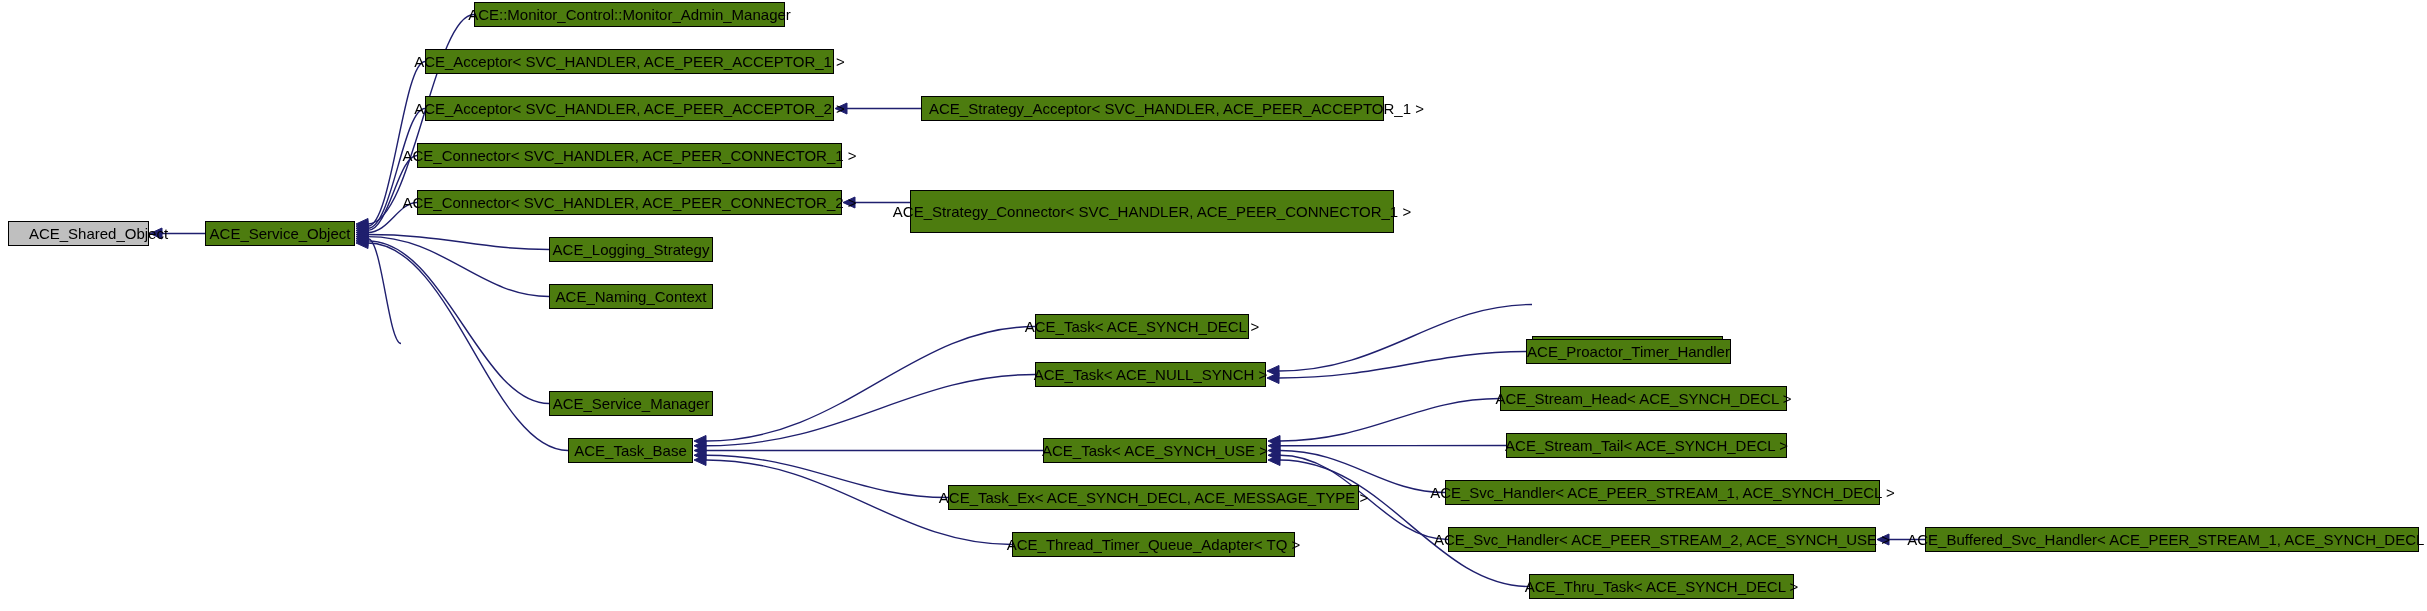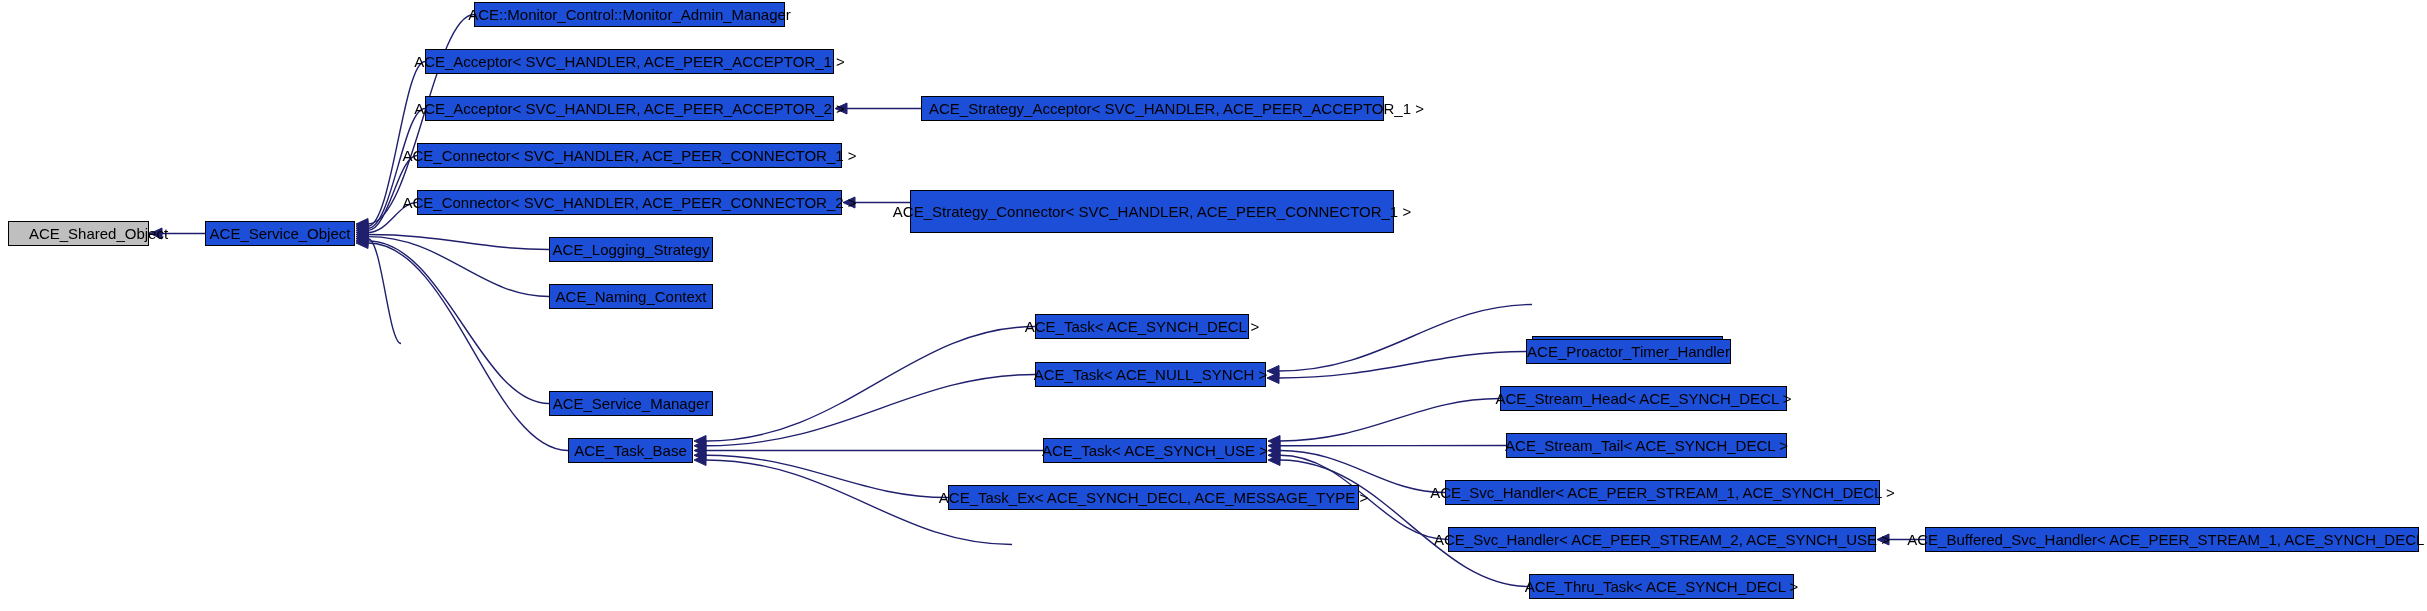--- a/index.html
+++ b/index.html
@@ -21,21 +21,21 @@
     left: 0;
     top: 0;
     width: 2427px;
     height: 611px;
     pointer-events: none;
   }
   .node {
     position: absolute;
     box-sizing: border-box;
     border: 1px solid #000000;
-    background: #1d4ed8;
+    background: #4d7c0f;
     color: #000000;
     font-size: 15px;
     line-height: 1;
     display: flex;
     align-items: center;
     justify-content: center;
     white-space: nowrap;
     letter-spacing: 0px;
     z-index: 2;
     cursor: pointer;
@@ -150,20 +150,23 @@
     </div>
     <div class="node" style="left: 1035px; top: 362px; width: 231px; height: 25px;">
       <span class="node-label">ACE_Task&lt; ACE_NULL_SYNCH &gt;</span>
     </div>
     <div class="node" style="left: 1043px; top: 438px; width: 224px; height: 25px;">
       <span class="node-label">ACE_Task&lt; ACE_SYNCH_USE &gt;</span>
     </div>
     <div class="node" style="left: 948px; top: 485px; width: 411px; height: 25px;">
       <span class="node-label">ACE_Task_Ex&lt; ACE_SYNCH_DECL, ACE_MESSAGE_TYPE &gt;</span>
     </div>
+    <div class="node" style="left: 1012px; top: 532px; width: 283px; height: 25px;">
+      <span class="node-label">ACE_Thread_Timer_Queue_Adapter&lt; TQ &gt;</span>
+    </div>
     <div class="node" style="left: 1532px; top: 292px; width: 191px; height: 25px; margin-top: 44px;">
       <span class="node-label">ACE_Asynch_Pseudo_Task</span>
     </div>
     <div class="node" style="left: 1526px; top: 339px; width: 205px; height: 25px;">
       <span class="node-label">ACE_Proactor_Timer_Handler</span>
     </div>
     <div class="node" style="left: 1500px; top: 386px; width: 287px; height: 25px;">
       <span class="node-label">ACE_Stream_Head&lt; ACE_SYNCH_DECL &gt;</span>
     </div>
     <div class="node" style="left: 1506px; top: 433px; width: 281px; height: 25px;">

